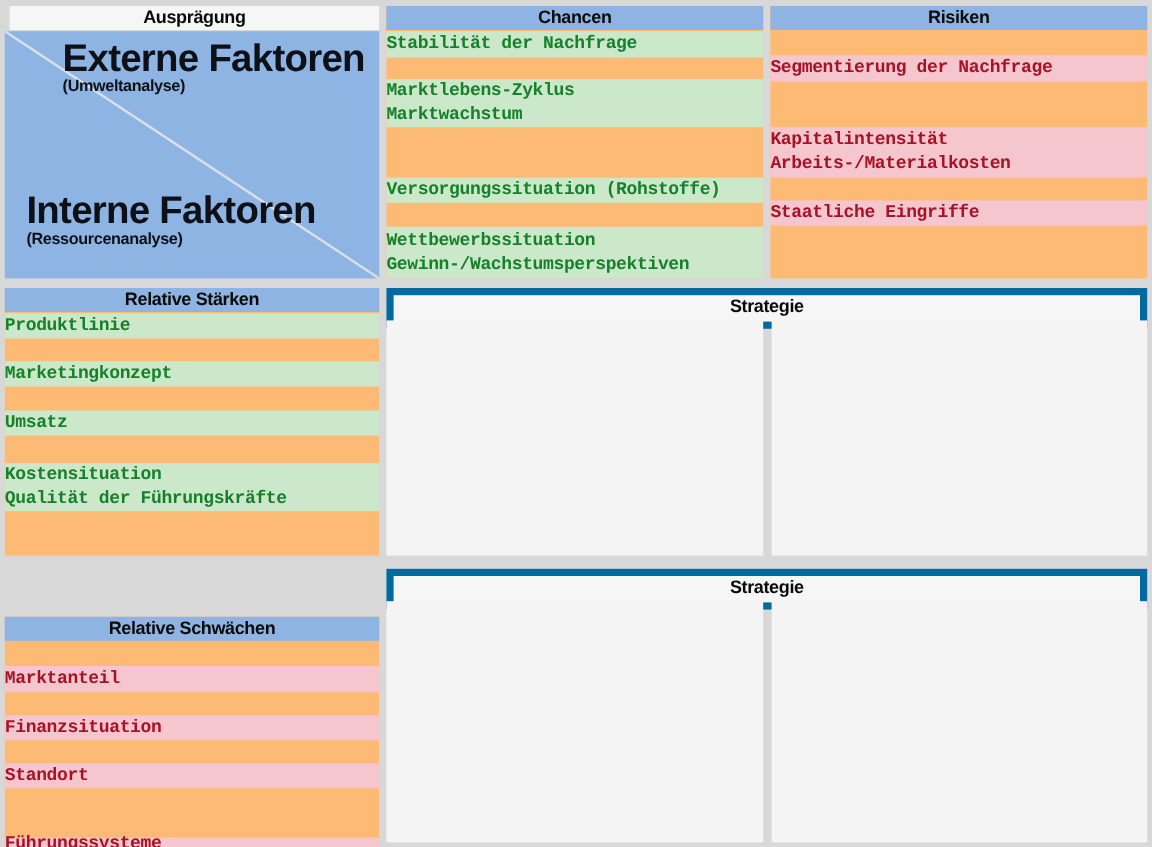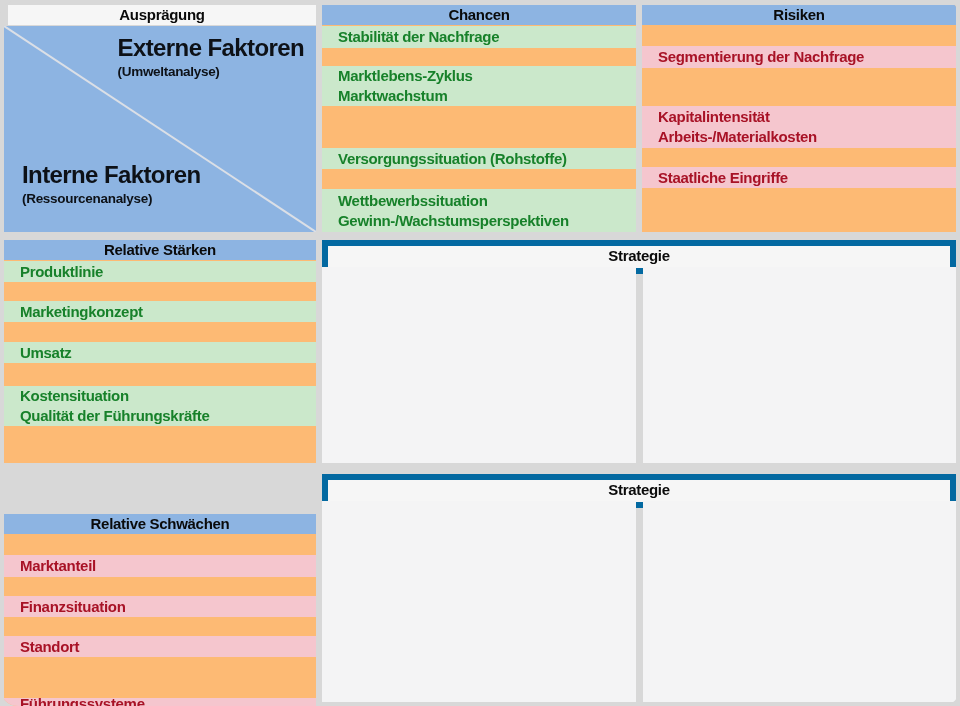--- a/index.html
+++ b/index.html
@@ -1,51 +1,52 @@
 <!DOCTYPE html>
 <html><head>
 <meta charset="utf-8">
 <style>
   html,body { margin:0; padding:0; background:#d8d8d8; }
   .page {
     position:relative; width:960px; height:706px; overflow:hidden;
     background:#d8d8d8;
-    font-family:"Liberation Sans", sans-serif; font-weight:bold;border-radius:18px;
+    font-family:"Liberation Sans", sans-serif; font-weight:bold;
   }
   .sec { position:absolute; box-sizing:border-box; }
   .col { background:#fdba74; }
 
   .hdr {
     height:20px; line-height:20px; text-align:center;
     font-size:15px; color:#0a0a0a; letter-spacing:-0.3px;
   }
   .hdr.blue { background:#8db4e2; }
   .hdr.white {
     height:22px; line-height:20px; background:#f6f6f6;
     border:6px solid #0369a1;
   }
 
   .band {
-    box-sizing:border-box; padding-left:16px;
+    box-sizing:border-box; padding-left:0;
     display:flex; flex-direction:column; justify-content:center;
     font-size:15px; line-height:20px; letter-spacing:-0.3px;
     white-space:pre-line;
+    font-family:Liberation Mono, monospace;
   }
   .band.green { background:#cbe8cb; color:#17812a; }
   .band.pink  { background:#f5c6ce; color:#a81226; }
   .sp { width:100%; }
 
   
   #corner { left:4px; top:5px; width:312px; height:227px; }
   .corner-hdr { position:absolute; left:4px; right:0; top:0; height:20px;
     background:#f6f6f6; text-align:center; line-height:20px; font-size:15px;
     color:#0a0a0a; letter-spacing:-0.3px; }
   .blue-box { position:absolute; left:0; right:0; top:21px; bottom:0; background:#8db4e2; }
   .diag { position:absolute; left:0; top:0; width:100%; height:100%; display:block; }
-  .factor-title { font-size:24px; color:#0d1117; letter-spacing:-0.6px; line-height:26px; }
+  .factor-title { font-size:32px; color:#0d1117; letter-spacing:-0.6px; line-height:26px; }
   .factor-sub   { font-size:13.5px; color:#0d1117; letter-spacing:-0.3px; margin-top:3px; }
   .ext-block { position:absolute; top:9px; right:12px; text-align:left; }
   .int-block { position:absolute; bottom:26px; left:18px; text-align:left; }
 
   
   #chancen   { left:322px; top:5px;   width:314px; height:227px; }
   #risiken   { left:642px; top:5px;   width:314px; height:227px; }
   #staerken  { left:4px;   top:240px; width:312px; height:223px; }
   #schwaechen{ left:4px;   top:474px; width:312px; height:228px;margin-top:40px; }
 

